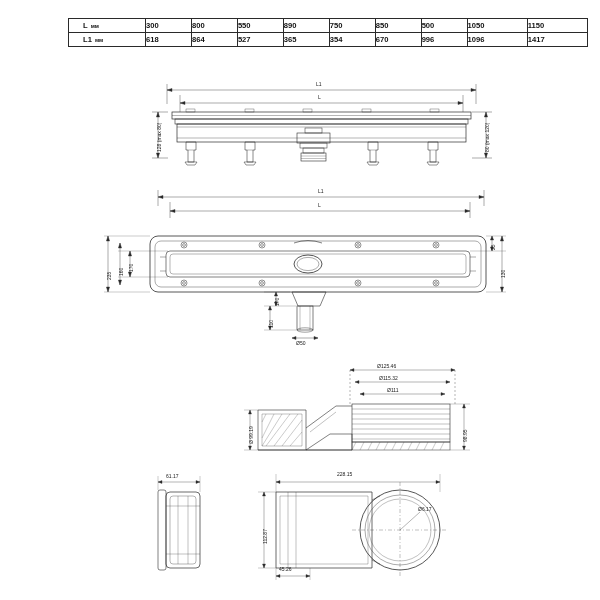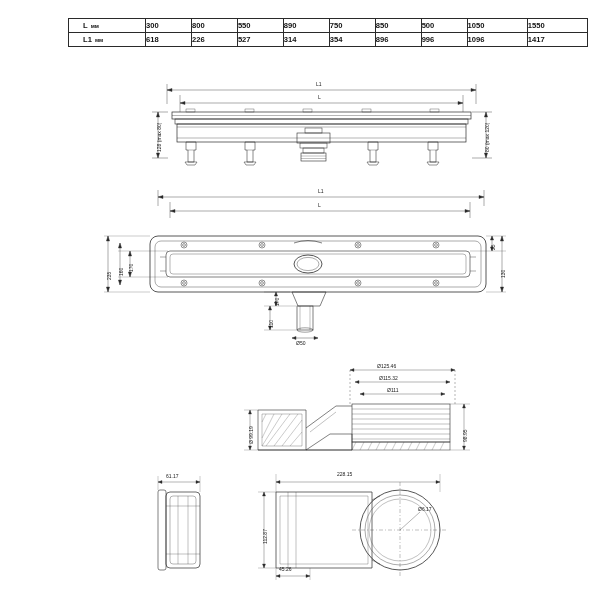--- a/index.html
+++ b/index.html
@@ -89,32 +89,32 @@
           <span>L</span><span class="unit">мм</span>
         </td>
         <td>300</td>
         <td>800</td>
         <td>550</td>
         <td>890</td>
         <td>750</td>
         <td>850</td>
         <td>500</td>
         <td>1050</td>
-        <td>1550</td>
+        <td>1150</td>
       </tr>
       <tr>
         <td class="rowhead">
           <span>L1</span><span class="unit">мм</span>
         </td>
         <td>618</td>
-        <td>226</td>
+        <td>864</td>
         <td>527</td>
-        <td>314</td>
+        <td>365</td>
         <td>354</td>
-        <td>896</td>
+        <td>670</td>
         <td>996</td>
         <td>1096</td>
         <td>1417</td>
       </tr>
     </tbody>
       </table>
   </div>
 
   <svg class="draw" viewBox="0 0 600 600">
     <g stroke="#2b2b2b" fill="none" stroke-width="0.6">

